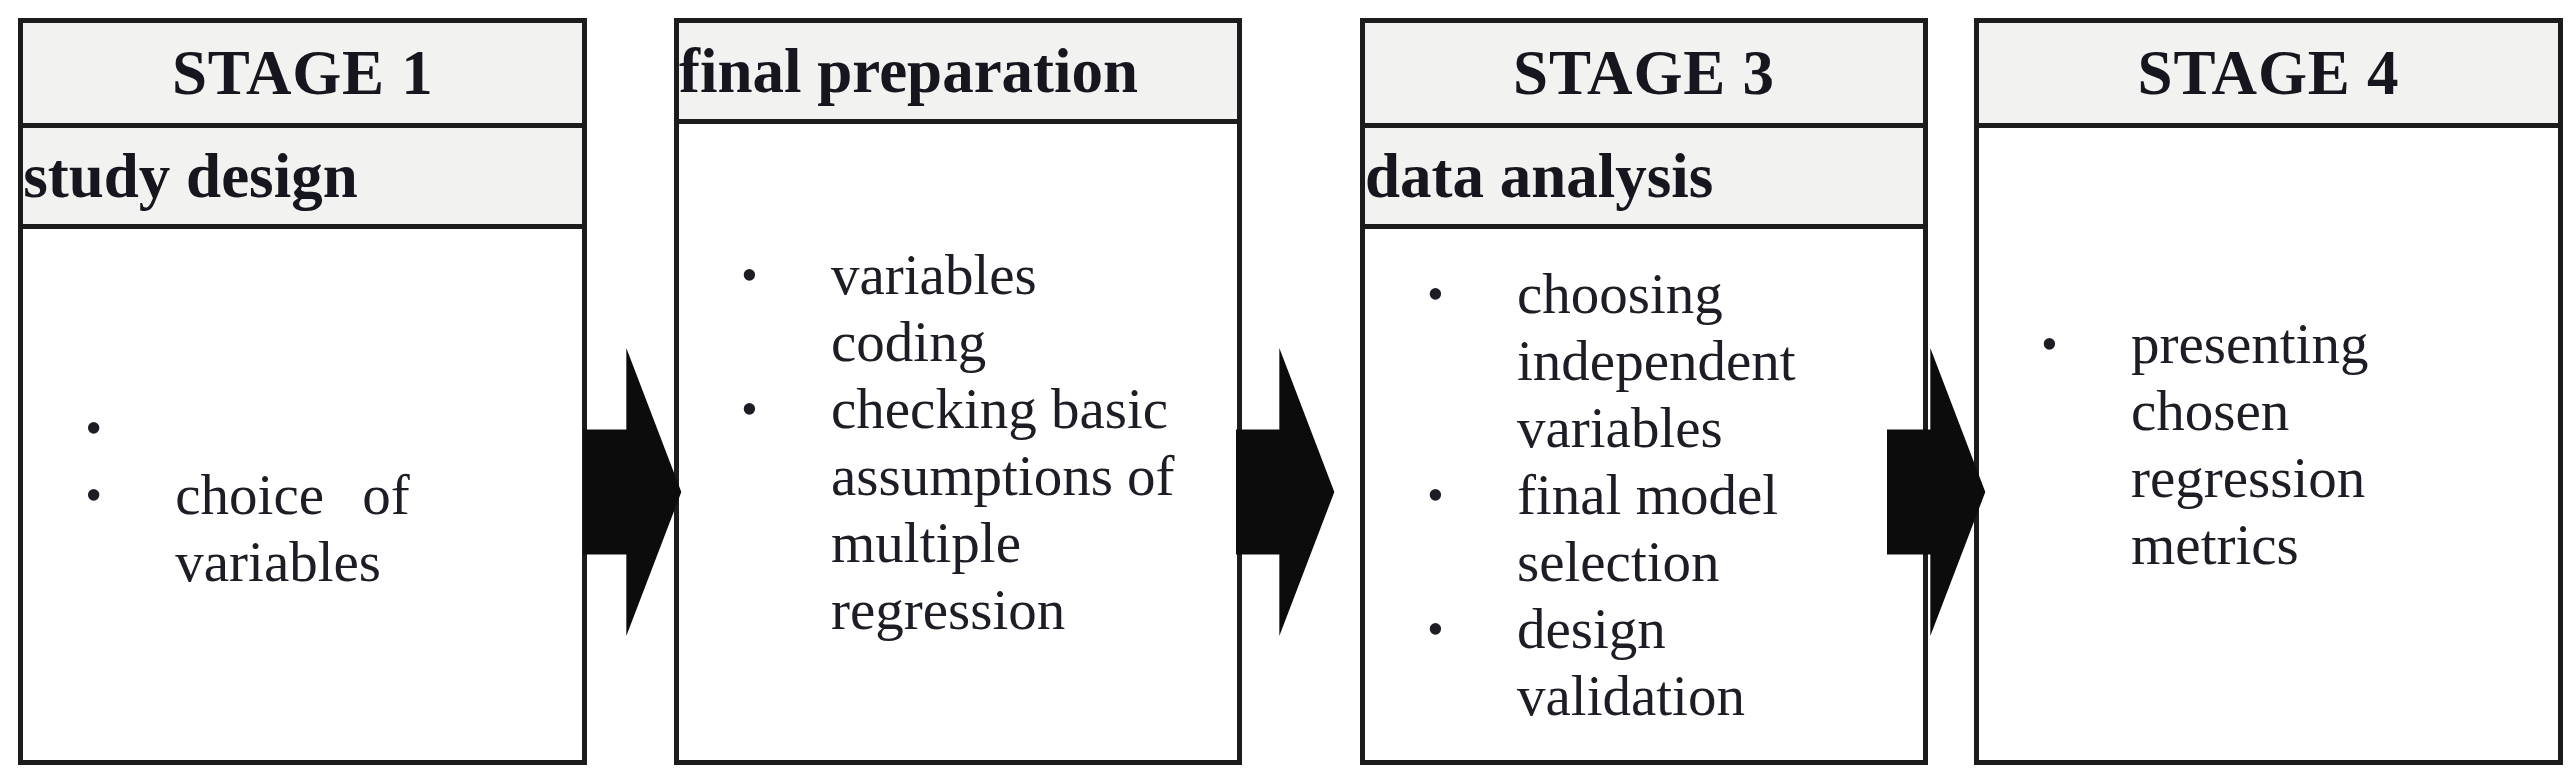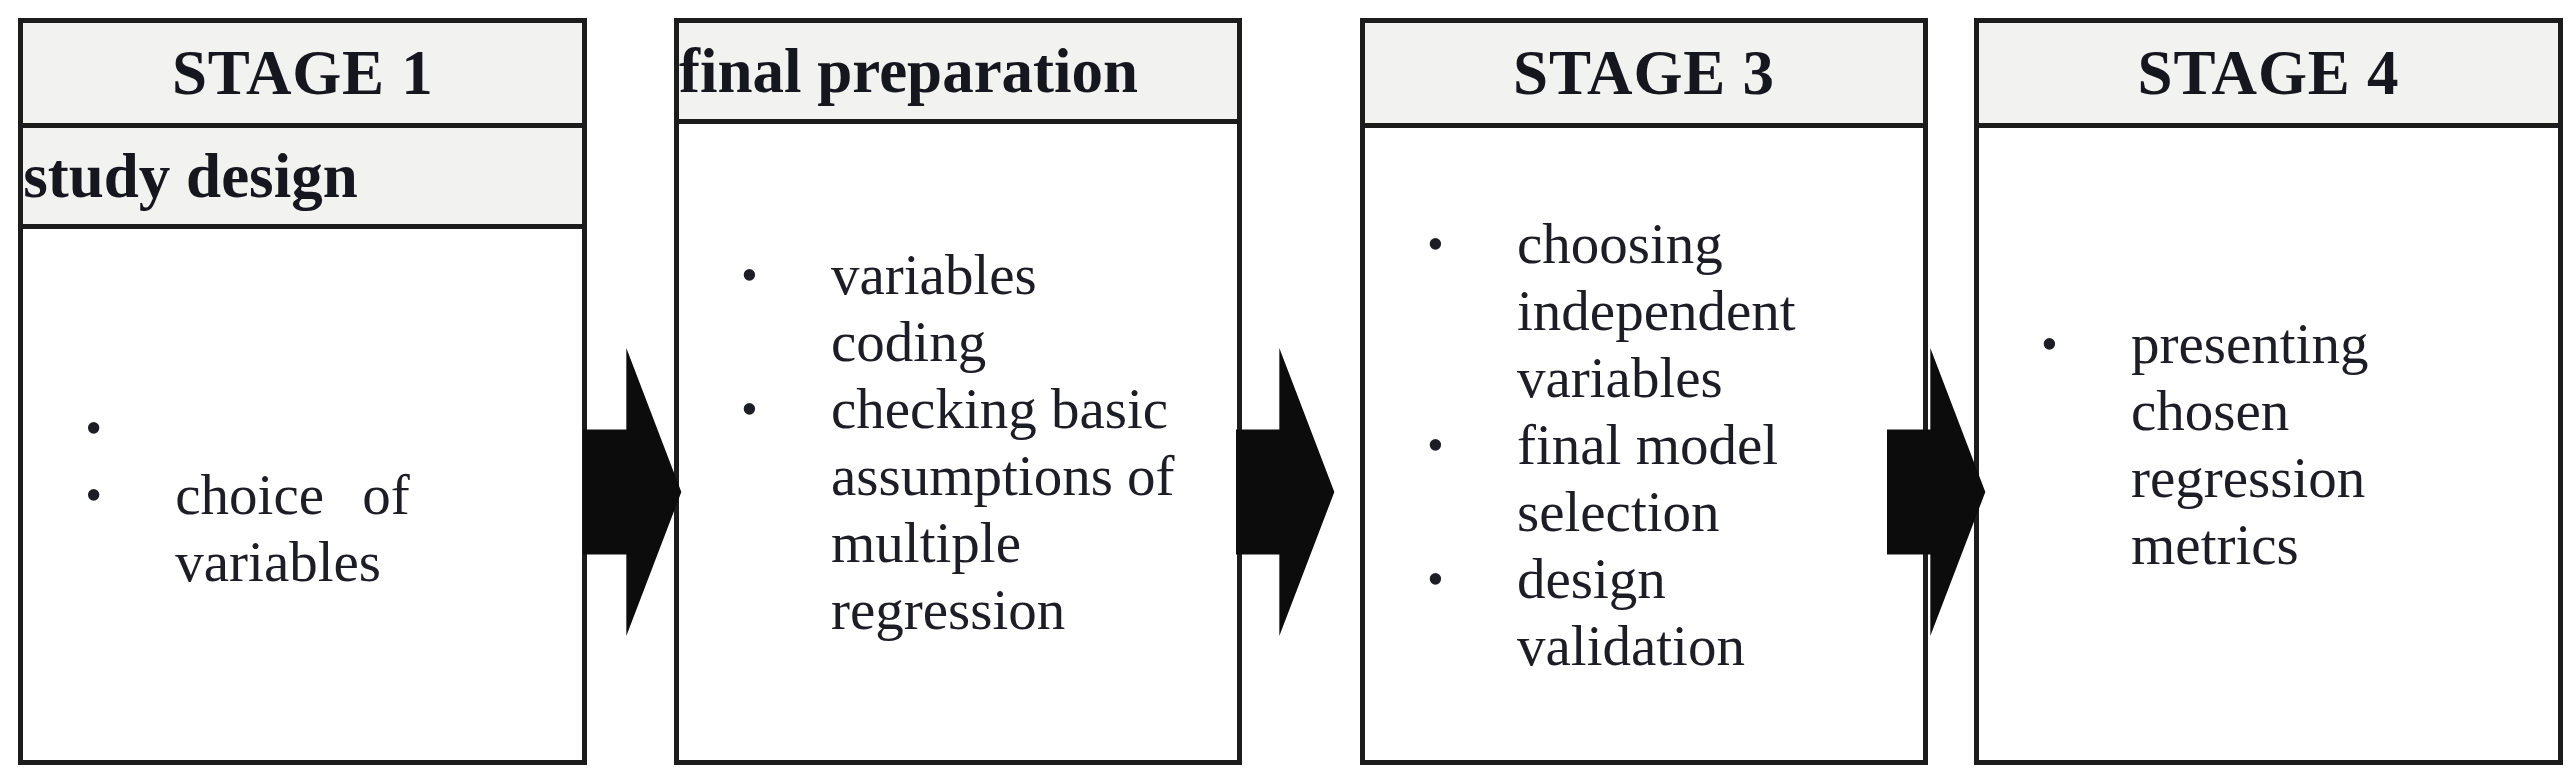--- a/index.html
+++ b/index.html
@@ -149,20 +149,23 @@
   <div class="flow-arrow a2">
     <svg viewBox="0 0 120 346" preserveAspectRatio="none">
       <polygon points="0,98 52,98 52,0 118,173 52,346 52,248 0,248" fill="#0c0c0c"></polygon>
     </svg>
   </div>
 
   <div class="stage-box b3">
     <div class="stage-header">
       <span>STAGE 3</span>
     </div>
+    <div class="stage-subtitle">
+      <span>data analysis</span>
+    </div>
     <div class="stage-body">
       <div class="list-item">
         <span class="bullet">•</span>
         <span class="item-text">choosing
 independent
 variables</span>
       </div>
       <div class="list-item">
         <span class="bullet">•</span>
         <span class="item-text">final model

